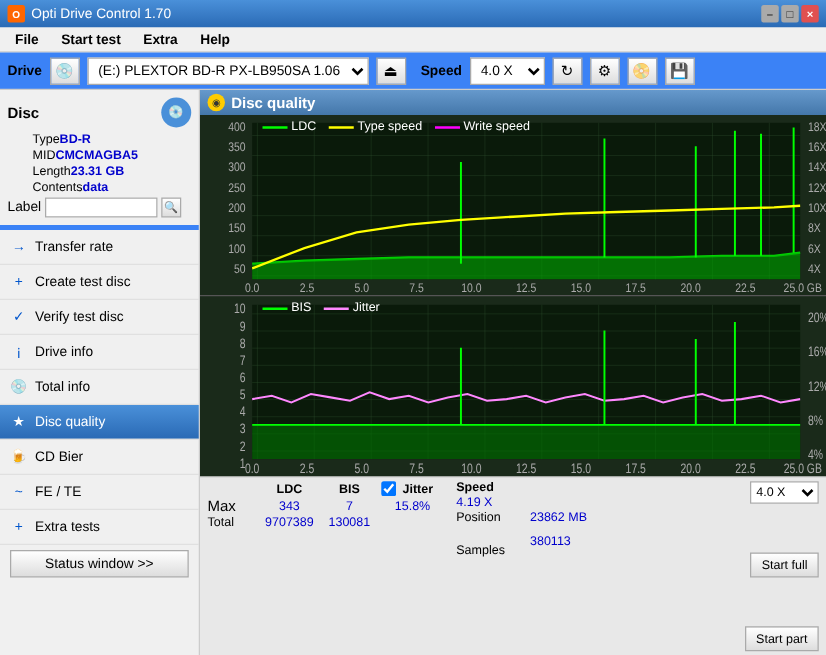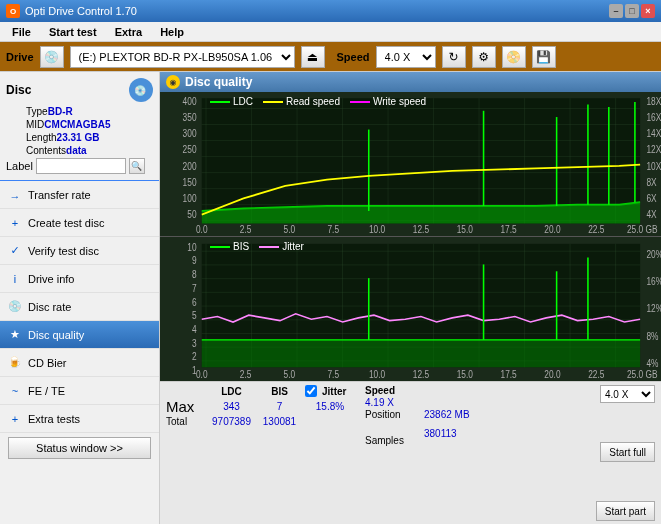--- a/index.html
+++ b/index.html
@@ -66,21 +66,21 @@
     .menu-item {
       padding: 2px 8px;
       cursor: pointer;
       font-size: 11px;
       color: #000;
       font-weight: bold;
     }
 
     
     .drive-toolbar {
-      background: #a16207;
+      background: #3b82f6;
       height: 30px;
       display: flex;
       align-items: center;
       border-bottom: 1px solid #ccc;
       padding: 0 6px;
       gap: 6px;
     }
     .drive-label {
       font-weight: bold;
       font-size: 11px;
@@ -127,21 +127,21 @@
     .sidebar {
       width: 160px;
       background: #f0f0f0;
       border-right: 1px solid #ccc;
       display: flex;
       flex-direction: column;
     }
 
     .disc-panel {
       padding: 6px;
-      border-bottom: 1px solid #3b82f6;
+      border-bottom: 4px solid #3b82f6;
     }
     .disc-panel-header {
       display: flex;
       align-items: center;
       justify-content: space-between;
       margin-bottom: 4px;
     }
     .disc-title {
       font-weight: bold;
       font-size: 12px;
@@ -418,21 +418,21 @@
       <div class="nav-item">
         <span class="nav-icon blue">✓</span>
         <span>Verify test disc</span>
       </div>
       <div class="nav-item">
         <span class="nav-icon blue">ℹ</span>
         <span>Drive info</span>
       </div>
       <div class="nav-item">
         <span class="nav-icon blue">💿</span>
-        <span>Disc rate</span>
+        <span>Total info</span>
       </div>
       <div class="nav-item active">
         <span class="nav-icon active">★</span>
         <span>Disc quality</span>
       </div>
       <div class="nav-item">
         <span class="nav-icon blue">🍺</span>
         <span>CD Bier</span>
       </div>
       <div class="nav-item">
@@ -458,21 +458,21 @@
     <div class="charts-container">
 
       <div class="chart-top">
         <div class="chart-legend">
           <div class="legend-item">
             <div class="legend-color" style="background:#00ff00;"></div>
             <span>LDC</span>
           </div>
           <div class="legend-item">
             <div class="legend-color" style="background:#ffff00;"></div>
-            <span>Read speed</span>
+            <span>Type speed</span>
           </div>
           <div class="legend-item">
             <div class="legend-color" style="background:#ff00ff;"></div>
             <span>Write speed</span>
           </div>
         </div>
 
         <svg class="chart-svg" viewBox="0 0 480 115" preserveAspectRatio="none">
 
           <defs>
@@ -604,21 +604,21 @@
         <div style="display:flex;gap:8px;align-items:center;">
           <span style="width:35px;font-size:10px;color:#000;"></span>
           <span style="width:45px;font-size:10px;font-weight:bold;color:#000;text-align:center;">LDC</span>
           <span style="width:35px;font-size:10px;font-weight:bold;color:#000;text-align:center;">BIS</span>
           <span style="display:flex;align-items:center;gap:2px;">
             <input type="checkbox" class="jitter-checkbox" checked="" style="">
             <span style="font-size:10px;font-weight:bold;color:#000;">Jitter</span>
           </span>
         </div>
         <div style="display:flex;gap:8px;align-items:center;">
-          <span style="width:35px;font-size:15px;color:#000;">Max</span>
+          <span style="width:35px;font-size:12px;color:#000;">Max</span>
           <span style="width:45px;font-size:10px;color:#0000cc;text-align:center;">343</span>
           <span style="width:35px;font-size:10px;color:#0000cc;text-align:center;">7</span>
           <span style="width:50px;font-size:10px;color:#0000cc;text-align:center;">15.8%</span>
         </div>
         <div style="display:flex;gap:8px;align-items:flex-end;">
           <span style="width:35px;font-size:10px;color:#000;">Total</span>
           <span style="width:45px;font-size:10px;color:#0000cc;text-align:center;">9707389</span>
           <span style="width:35px;font-size:10px;color:#0000cc;text-align:center;">130081</span>
         </div>
       </div>

